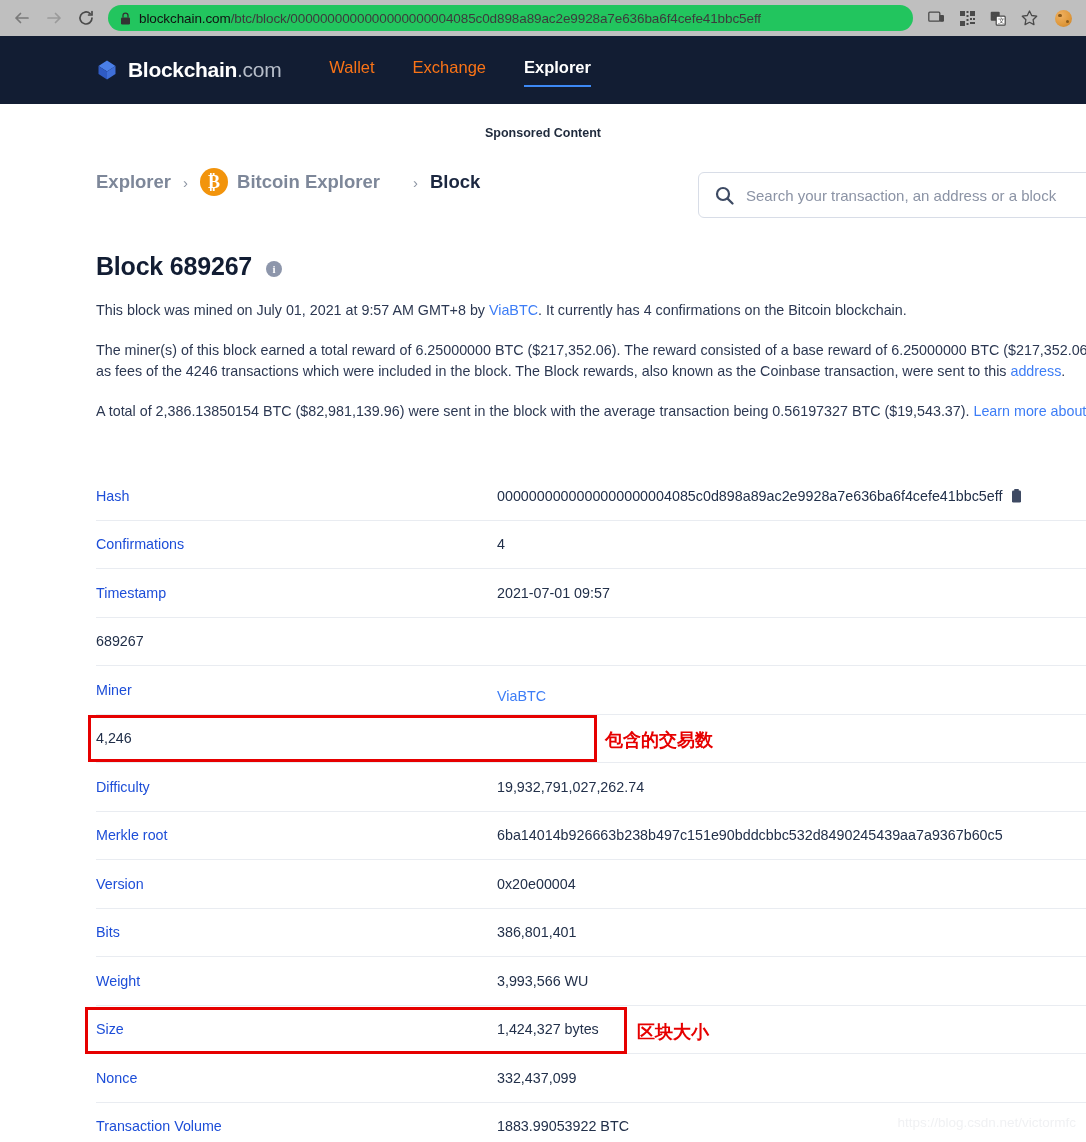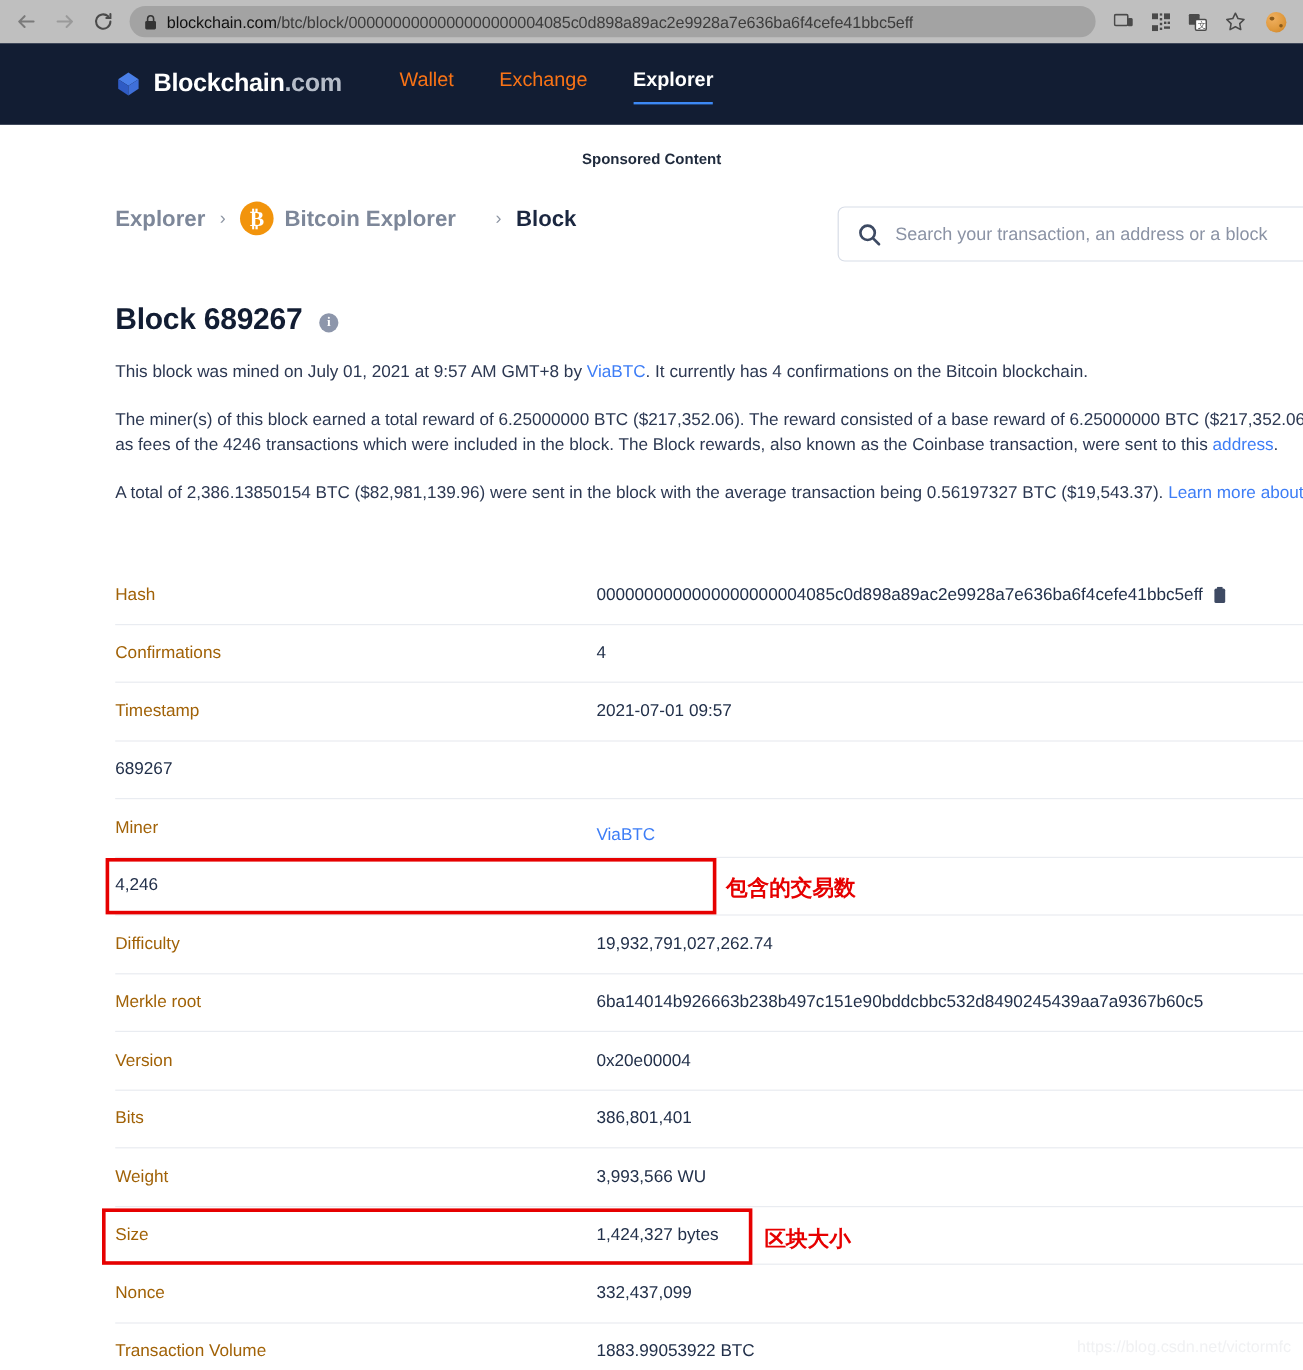--- a/index.html
+++ b/index.html
@@ -21,21 +21,21 @@
   }
   .nav-btn {
     width: 28px; height: 28px;
     display: flex; align-items: center; justify-content: center;
     color: #777; flex: 0 0 auto;
   }
   .nav-btn svg { display: block; }
   .omnibox {
     flex: 1 1 auto;
     height: 26px;
-    background: #a3a3a3;
+    background: #22c55e;
     border-radius: 13px;
     display: flex; align-items: center;
     padding: 0 12px;
     margin-left: 4px;
     overflow: hidden;
     min-width: 0;
   }
   .lock-ico { flex: 0 0 auto; margin-right: 8px; color: #333; display:flex; }
   .url-text {
     font-size: 13.5px; color: #1a1a1a;
@@ -61,21 +61,21 @@
   .navbar {
     height: 68px; width: 1086px;
     background: #121d33;
     display: flex; align-items: center;
     padding-left: 96px;
   }
   .brand { display: flex; align-items: center; gap: 10px; margin-right: 48px; }
   .brand-mark { width: 22px; height: 22px; flex: 0 0 auto; }
   .brand-text { font-size: 21px; font-weight: bold; letter-spacing: -0.3px; }
   .brand-text .b1 { color: #ffffff; }
-  .brand-text .b2 { color: #b6bdc9; font-weight: bold; }
+  .brand-text .b2 { color: #b6bdc9; font-weight: normal; }
   .nav-links { display: flex; align-items: center; gap: 38px; }
   .nav-link {
     font-size: 16.5px; color: #f97316; position: relative; padding-bottom: 6px;
   }
   .nav-link.active { color: #ffffff; font-weight: bold; }
   .nav-link.active::after {
     content: ""; position: absolute; left: 0; right: 0; bottom: -4px;
     height: 2px; background: #3d89f5;
   }
 
@@ -150,21 +150,21 @@
   .para a, .link { color: #3d7df6; text-decoration: none; margin-top: 13px; }
 
   
   .table { margin-top: 50px; width: 1400px; }
   .trow {
     display: flex; align-items: center;
     height: 48.5px;
     border-bottom: 1px solid #e9ecf1;
     font-size: 14.3px;
   }
-  .trow .k { width: 401px; color: #a16207; flex: 0 0 auto; }
+  .trow .k { width: 401px; color: #1d4ed8; flex: 0 0 auto; }
   .trow .v { color: #22304a; display: flex; align-items: center; gap: 9px; }
   .trow .v .link { color: #3d7df6; }
   .copy-ico { color: #3e4a63; display: flex; }
 
   
   .redbox {
     position: absolute;
     border: 3px solid #e60000;
     pointer-events: none;
   }

